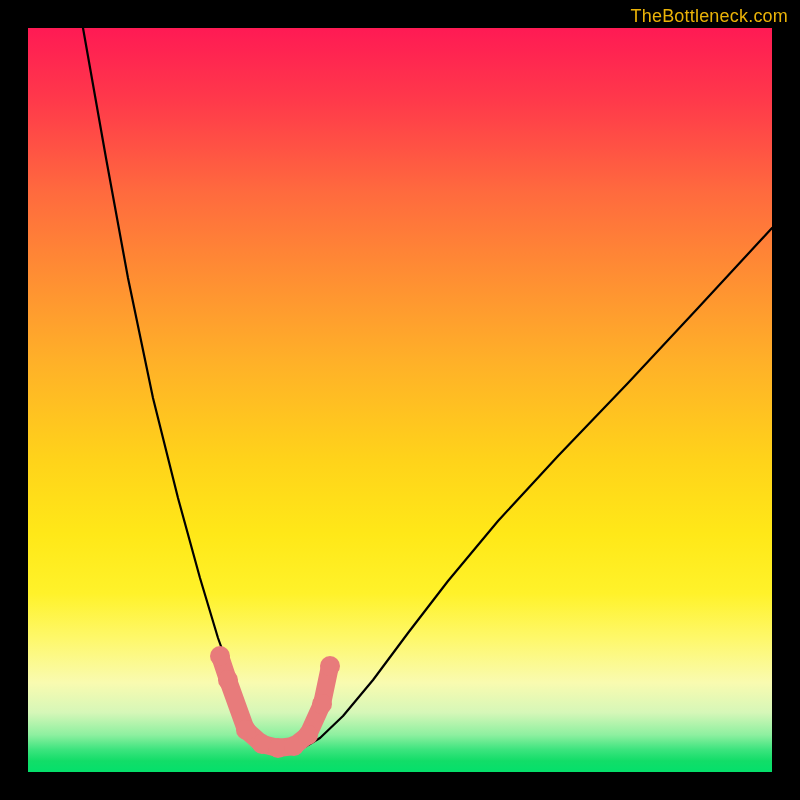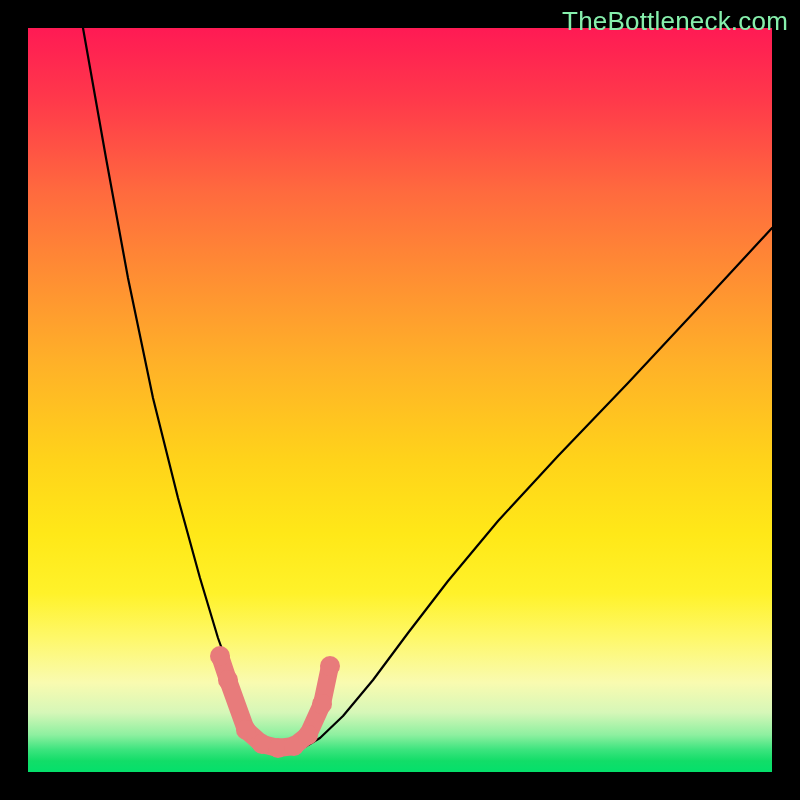--- a/index.html
+++ b/index.html
@@ -33,22 +33,22 @@
         #8ef0a0 95%,
         #3ce47e 97%,
         #12dd68 98.5%,
         #04e06b 100%
       );
   }
   .watermark {
     position: absolute;
     top: 6px;
     right: 12px;
-    color: #86efac;
-    font-size: 26px;
+    color: #eab308;
+    font-size: 18px;
     font-weight: 500;
     letter-spacing: 0.2px;
     z-index: 10;
     user-select: none;
   }
   svg.curve {
     position: absolute;
     left: 0;
     top: 0;
     width: 744px;

